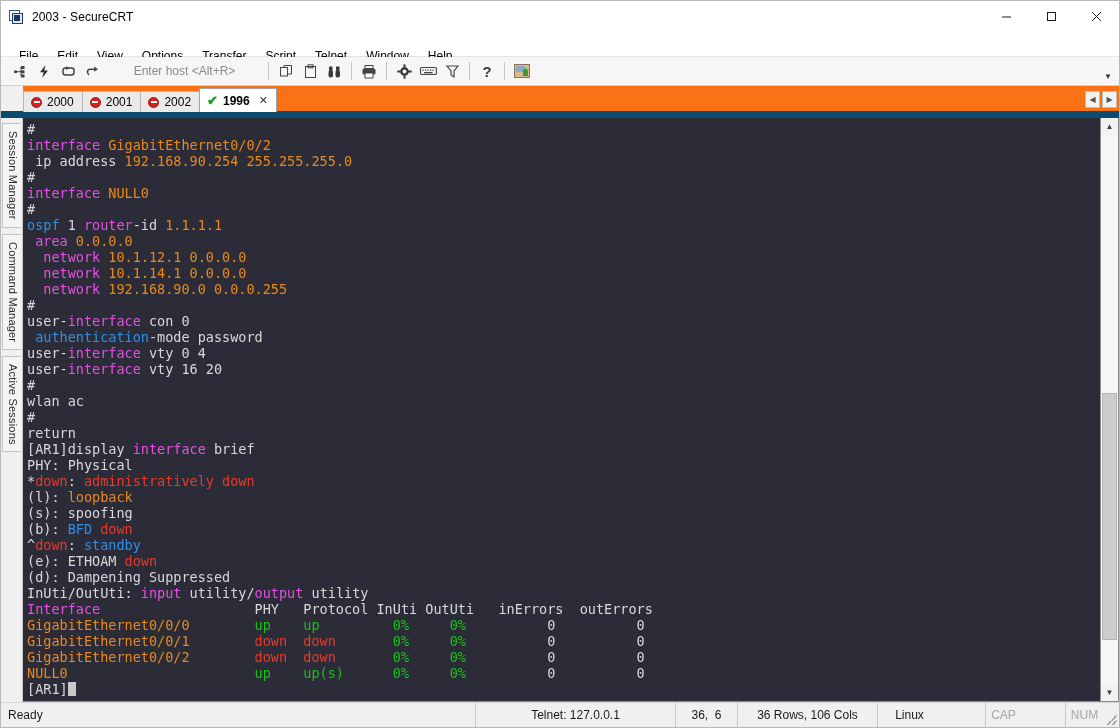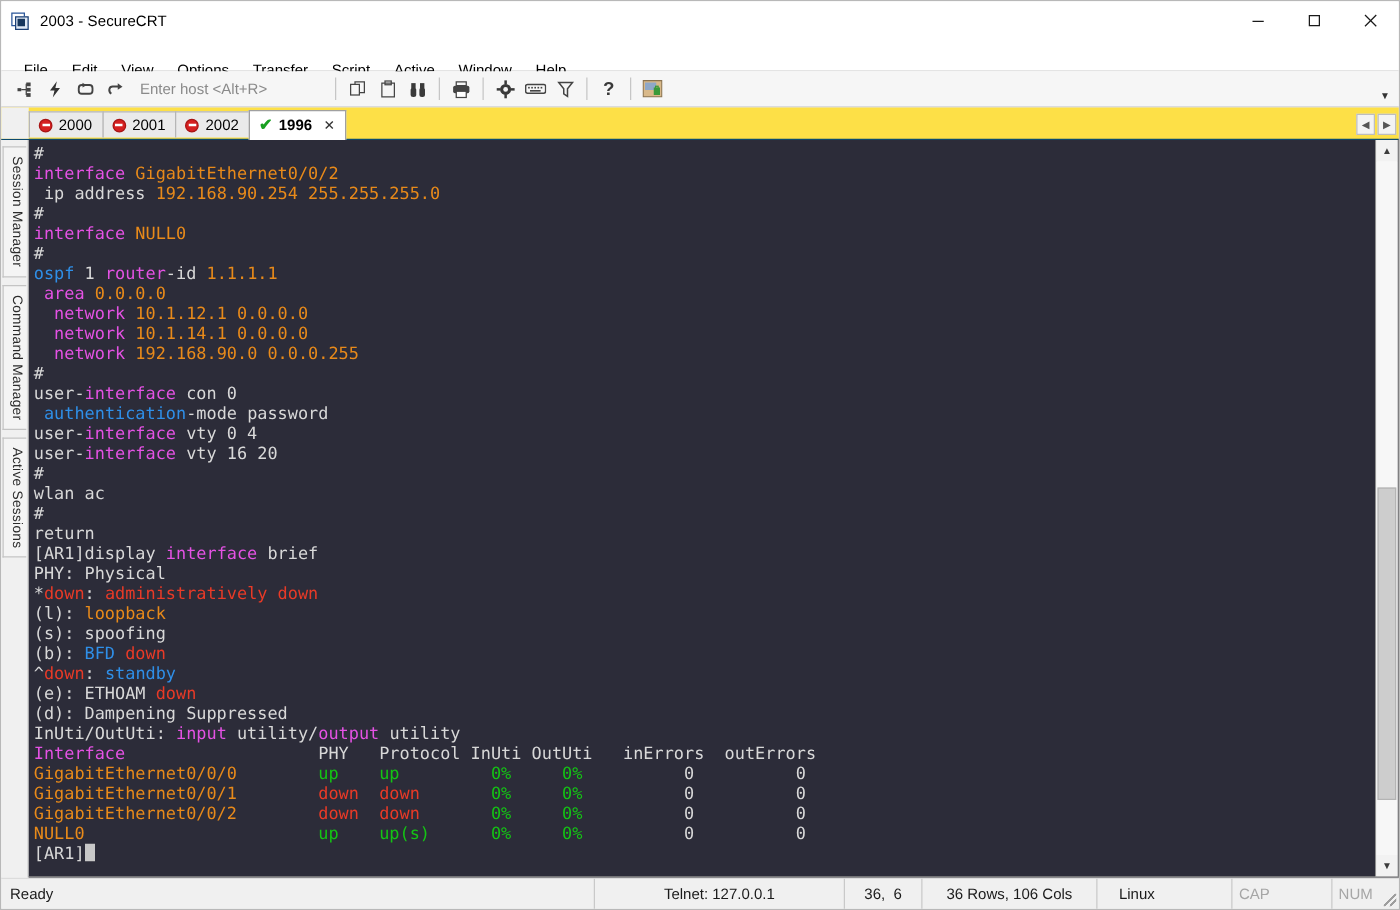--- a/index.html
+++ b/index.html
@@ -99,39 +99,40 @@
   .tb-sep {
     width: 1px; height: 18px;
     background: #c6c6c6;
     margin: 0 5px;
   }
   .hostbox {
     font-size: 12px; color: #8a8a8a;
     margin-left: 8px; margin-right: 6px;
     width: 145px;
     white-space: nowrap;
+    text-align: center;
   }
   .tb-right {
     position: absolute; right: 4px; top: 0;
     height: 28px; display: flex; align-items: center;
   }
   .tb-chevron {
     width: 14px; height: 24px;
     display: flex; align-items: flex-end; justify-content: center;
     padding-bottom: 4px;
     color: #333; font-size: 8px;
   }
 
   
   .tabstrip {
     height: 25px; min-height: 25px;
-    background: #fde047;
-    display: flex; align-items: center;
-    position: relative;
-    border-bottom: 1px solid #0c4a6e;
+    background: #f97316;
+    display: flex; align-items: flex-end;
+    position: relative;
+    border-bottom: 7px solid #0c4a6e;
   }
   .tabspacer { width: 22px; height: 25px; background:#f0f0f0; }
   .tab {
     height: 21px;
     display: flex; align-items: center;
     padding: 0 8px 0 7px;
     font-size: 12px; color: #000;
     background: #eaeaea;
     border: 1px solid #b6b6b6;
     border-bottom: none;
@@ -338,21 +339,21 @@
     </div>
   </div>
 
   <div class="menubar">
     <div class="menu-item">File</div>
     <div class="menu-item">Edit</div>
     <div class="menu-item">View</div>
     <div class="menu-item">Options</div>
     <div class="menu-item">Transfer</div>
     <div class="menu-item">Script</div>
-    <div class="menu-item">Active</div>
+    <div class="menu-item">Telnet</div>
     <div class="menu-item">Window</div>
     <div class="menu-item">Help</div>
   </div>
 
   <div class="toolbar">
     <div class="tb-icon">
       <svg width="15" height="15" viewBox="0 0 15 15">
         <rect x="1" y="6.5" width="3" height="2.5" fill="#444"></rect>
         <line x1="4" y1="7.7" x2="8" y2="7.7" stroke="#444" stroke-width="1"></line>
         <line x1="8" y1="3" x2="8" y2="12" stroke="#444" stroke-width="1"></line>

